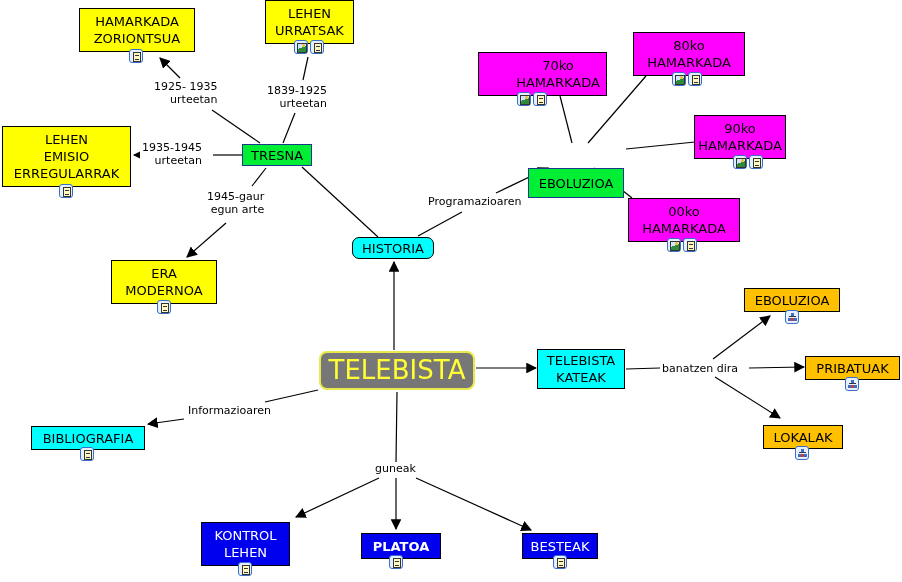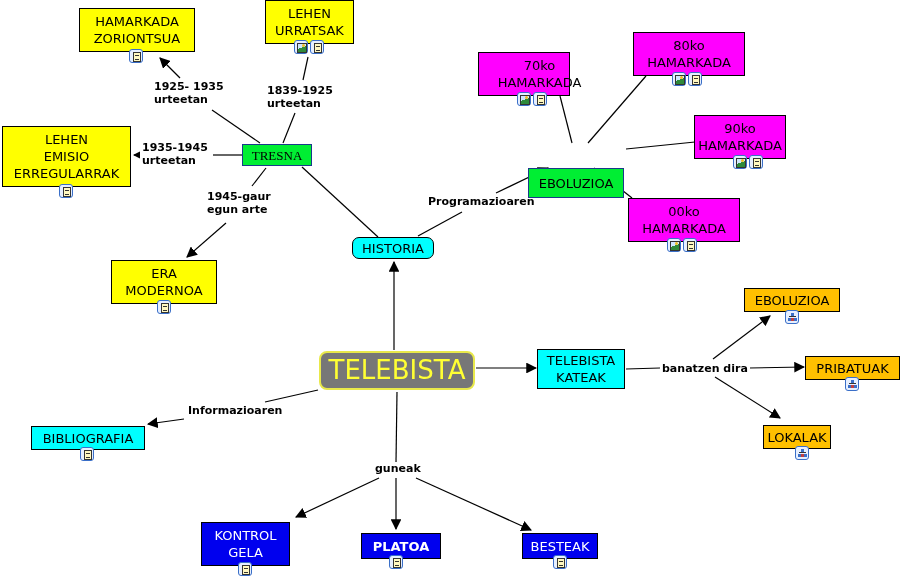--- a/index.html
+++ b/index.html
@@ -12,21 +12,21 @@
   .node span { white-space:pre-line; }
   .c-yellow { background:#ffff00; }
   .c-green  { background:#00ee33; border-color:#1a3a8a; }
   .c-cyan   { background:#00ffff; }
   .c-magenta{ background:#ff00ff; }
   .c-orange { background:#ffc000; }
   .c-blue   { background:#0000ee; color:#ffffff; }
   .c-root   { background:#777777; color:#ffff33; border:2px solid #e8e84a;
               border-radius:8px; font-size:26px; }
   .label { position:absolute; font-size:11px; line-height:13px; color:#000;
-           background:#ffffff; text-align:left; white-space:pre-line; padding:0 2px;font-weight:bold; }
+           background:#ffffff; text-align:right; white-space:pre-line; padding:0 2px; }
   .icons { position:absolute; display:flex; gap:2px; }
   .ic { width:14px; height:14px; box-sizing:border-box; border:1px solid #3a6fc8;
         border-radius:3px; background:#e6efff; position:relative; display:inline-block; cursor:pointer; }
   .ic.doc::before { content:""; position:absolute; left:3px; top:2px; width:6px; height:8px;
         background:#fff8c0; border:1px solid #333; }
   .ic.doc::after { content:""; position:absolute; left:5px; top:5px; width:4px; height:3px;
         border-top:1px solid #333; border-bottom:1px solid #333; }
   .ic.img::before { content:""; position:absolute; left:2px; top:2px; width:8px; height:8px;
         background:linear-gradient(160deg,#cfe6ff 45%, #2f8a3a 46%); border:1px solid #333; }
   .ic.img::after { content:""; position:absolute; left:7px; top:3px; width:3px; height:3px;
@@ -101,21 +101,21 @@
 <div class="label" style="left:186px;top:404px;">Informazioaren</div>
 <div class="label" style="left:373px;top:462px;">guneak</div>
 
 <div class="node c-root" style="left:319px;top:351px;width:156px;height:39px;">
   <span>TELEBISTA</span>
 </div>
 
 <div class="node c-cyan" style="left:352px;top:237px;width:82px;height:22px;border-radius:7px;">
   <span>HISTORIA</span>
 </div>
-<div class="node c-green" style="left:242px;top:144px;width:70px;height:22px;font-family:Liberation Serif, serif;">
+<div class="node c-green" style="left:242px;top:144px;width:70px;height:22px;">
   <span>TRESNA</span>
 </div>
 <div class="node c-yellow" style="left:79px;top:8px;width:116px;height:44px;">
   <span>HAMARKADA
 ZORIONTSUA</span>
 </div>
 <div class="icons" style="left:129px;top:49px;">
   <span class="ic doc"></span>
 </div>
 <div class="node c-yellow" style="left:265px;top:0px;width:89px;height:44px;">
@@ -138,21 +138,21 @@
   <span>ERA
 MODERNOA</span>
 </div>
 <div class="icons" style="left:157px;top:300px;">
   <span class="ic doc"></span>
 </div>
 
 <div class="node c-green" style="left:528px;top:144px;width:96px;height:30px;margin-top:24px;">
   <span>EBOLUZIOA</span>
 </div>
-<div class="node c-magenta" style="left:478px;top:52px;width:92px;height:44px;padding-left:31px;">
+<div class="node c-magenta" style="left:478px;top:52px;width:129px;height:44px;padding-left:31px;">
   <span>70ko
 HAMARKADA</span>
 </div>
 <div class="icons" style="left:517px;top:92px;">
   <span class="ic img"></span>
   <span class="ic doc"></span>
 </div>
 <div class="node c-magenta" style="left:633px;top:32px;width:112px;height:44px;">
   <span>80ko
 HAMARKADA</span>
@@ -187,37 +187,37 @@
 </div>
 <div class="icons" style="left:785px;top:310px;">
   <span class="ic map"></span>
 </div>
 <div class="node c-orange" style="left:805px;top:356px;width:95px;height:24px;">
   <span>PRIBATUAK</span>
 </div>
 <div class="icons" style="left:845px;top:377px;">
   <span class="ic map"></span>
 </div>
-<div class="node c-orange" style="left:763px;top:425px;width:68px;height:24px;">
+<div class="node c-orange" style="left:763px;top:425px;width:80px;height:24px;">
   <span>LOKALAK</span>
 </div>
 <div class="icons" style="left:795px;top:446px;">
   <span class="ic map"></span>
 </div>
 
 <div class="node c-cyan" style="left:31px;top:426px;width:114px;height:24px;">
   <span>BIBLIOGRAFIA</span>
 </div>
 <div class="icons" style="left:80px;top:447px;">
   <span class="ic doc"></span>
 </div>
 
 <div class="node c-blue" style="left:201px;top:522px;width:89px;height:44px;">
   <span>KONTROL
-GELA</span>
+LEHEN</span>
 </div>
 <div class="icons" style="left:238px;top:562px;">
   <span class="ic doc"></span>
 </div>
 <div class="node c-blue" style="left:361px;top:533px;width:80px;height:26px;font-weight:bold;">
   <span>PLATOA</span>
 </div>
 <div class="icons" style="left:389px;top:555px;">
   <span class="ic doc"></span>
 </div>

